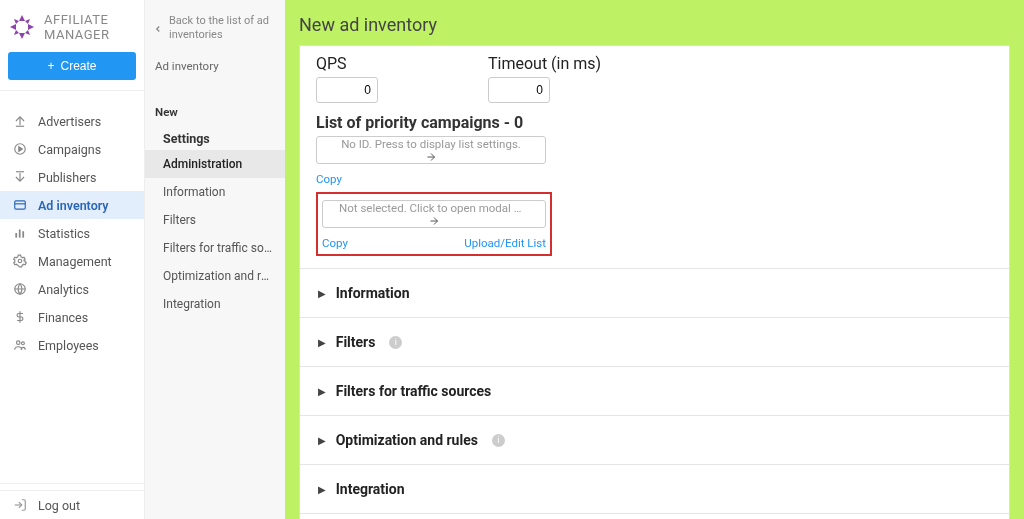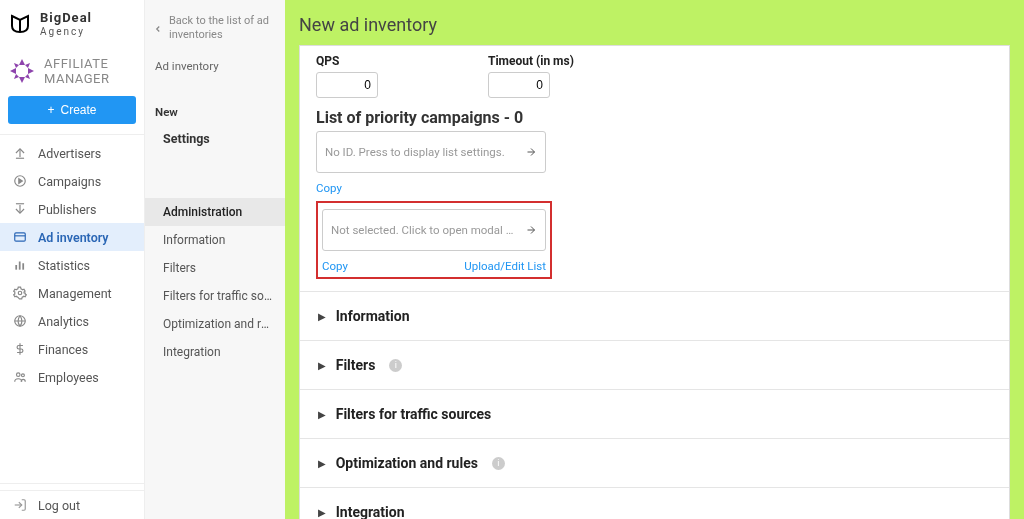--- a/index.html
+++ b/index.html
@@ -7,47 +7,47 @@
   .layout { display: flex; width: 100%; height: 100%; }
   .sidebar { width: 145px; background: #fff; border-right: 1px solid #eee; display: flex; flex-direction: column; }
   .brand { display: flex; align-items: center; height: 44px; padding: 4px 8px 0px 8px; gap: 8px; }
   .brand-logo { width: 24px; height: 24px; }
   .brand-title { font-weight: 700; font-size: 13px; line-height: 1.1; letter-spacing: 1px; }
   .brand-sub { font-size: 10px; letter-spacing: 2px; color: #555; }
   .role-row { display: flex; align-items: center; gap: 8px; padding: 12px 8px 10px 8px; }
   .role-label { font-size: 13px; letter-spacing: 0.5px; color: #888; }
   .affiliate-logo { width: 28px; height: 28px; }
   .create-btn { margin: 0 8px 10px 8px; height: 28px; background: #2196f3; color: #fff; border: none; border-radius: 3px; font-size: 12px; font-weight: 500; cursor: pointer; display: flex; align-items: center; justify-content: center; gap: 6px; }
-  .nav { flex: 1; border-top: 1px solid #eee; padding-top: 4px; }
+  .nav { flex: 1; border-top: 1px solid #eee; padding-top: 16px; }
   .nav-item { display: flex; align-items: center; gap: 10px; padding: 6px 8px 6px 12px; color: #555; cursor: pointer; font-size: 12.5px; }
   .nav-item.active { background: #e3eefc; color: #2a66b5; font-weight: 600; }
   .nav-item .ic { width: 16px; height: 16px; display: flex; align-items: center; justify-content: center; color: #888; }
   .nav-item.active .ic { color: #2a66b5; }
   .nav-sep { border-top: 1px solid #eee; margin: 6px 0; }
   .logout { border-top: 1px solid #eee; }
   
   .midcol { width: 140px; background: #f7f7f7; display: flex; flex-direction: column; }
   .back-row { display: flex; align-items: center; gap: 6px; padding: 14px 8px 8px 8px; color: #888; font-size: 11px; line-height: 1.3; cursor: pointer; }
   .back-row .chev { margin-top: 1px; }
   .mid-sec-label { font-size: 11.5px; color: #666; padding: 8px 10px 0 10px; }
   .mid-new-label { font-size: 11.5px; font-weight: 600; padding: 0 10px 6px 10px; margin-top: 32px; }
   .mid-head { font-weight: 700; font-size: 12.5px; padding: 6px 10px 4px 18px; }
   .mid-item { font-size: 12px; color: #555; padding: 7px 10px 7px 18px; cursor: pointer; white-space: nowrap; overflow: hidden; text-overflow: ellipsis; }
-  .mid-item.active { background: #e8e8e8; color: #222; font-weight: 500; margin-top: 48px; }
+  .mid-item.active { background: #e8e8e8; color: #222; font-weight: 500; }
   
   .main { flex: 1; display: flex; flex-direction: column; overflow: hidden; background: #bef264; }
   .page-title { font-size: 18px; font-weight: 400; color: #444; padding: 14px 0 10px 14px; }
   .card { background: #fff; margin: 0 14px 0 14px; border: 1px solid #ddd; }
   .card-body { padding: 8px 16px 12px 16px; }
   .inputs-row { display: flex; gap: 110px; }
   .field-col { display: flex; flex-direction: column; }
-  .flabel { font-size: 12px; font-weight: 700; color: #222; margin-bottom: 4px; }
+  .flabel { font-size: 16px; font-weight: 400; color: #222; margin-bottom: 4px; }
   .num-input { width: 62px; height: 26px; border: 1px solid #ccc; border-radius: 3px; text-align: right; padding: 0 6px; font-size: 12px; }
   .list-label { font-size: 16px; font-weight: 700; margin-top: 10px; }
-  .list-box { width: 230px; height: 42px; border: 1px solid #ccc; border-radius: 3px; display: flex; align-items: center; justify-content: space-between; padding: 0 8px; font-size: 11.5px; color: #999; margin-top: 4px; cursor: pointer; }
+  .list-box { width: 230px; height: 28px; border: 1px solid #ccc; border-radius: 3px; display: flex; align-items: center; justify-content: space-between; padding: 0 8px; font-size: 11.5px; color: #999; margin-top: 4px; cursor: pointer; flex-direction: column; }
   .link-row { display: flex; justify-content: space-between; width: 230px; margin-top: 8px; }
   .blue-link { color: #2196f3; font-size: 11.5px; cursor: pointer; }
   .req-star { color: #d32f2f; margin-left: 4px; }
   .highlight-box { border: 2px solid #d32f2f; padding: 2px 4px 4px 4px; margin-top: 6px; width: 236px; }
   
   .accordion { border-top: 1px solid #e5e5e5; padding: 16px 18px; display: flex; align-items: center; gap: 10px; cursor: pointer; }
   .accordion .tri { font-size: 10px; color: #444; }
   .accordion .at { font-weight: 700; font-size: 14px; color: #222; }
   .info-ic { width: 13px; height: 13px; border-radius: 50%; background: #ccc; color: #fff; font-size: 9px; display: inline-flex; align-items: center; justify-content: center; margin-left: 4px;}
   
@@ -56,32 +56,20 @@
   .btn-create2 { height: 28px; padding: 0 14px; background: #2196f3; border: none; color: #fff; border-radius: 3px; font-size: 12.5px; cursor: pointer; }
   
   svg { display: block; }
 </style>
 </head>
 <body>
 
 <div class="layout">
 
   <div class="sidebar">
-    <div class="brand">
-      <span class="brand-logo">
-        <svg viewBox="0 0 24 24" width="24" height="24">
-            <path d="M4 4 L12 8 L20 4 L20 14 Q20 20 12 20 Q4 20 4 14 Z" fill="none" stroke="#000" stroke-width="2"></path>
-            <path d="M12 8 L12 20" stroke="#000" stroke-width="2"></path>
-          </svg>
-      </span>
-      <div>
-        <div class="brand-title">BigDeal</div>
-        <div class="brand-sub">Agency</div>
-      </div>
-    </div>
     <div class="role-row">
       <span class="affiliate-logo">
         <svg viewBox="0 0 28 28" width="28" height="28">
           <g fill="#8e44ad">
               <polygon points="14,2 17,8 11,8"></polygon>
               <polygon points="14,26 17,20 11,20"></polygon>
               <polygon points="2,14 8,11 8,17"></polygon>
               <polygon points="26,14 20,11 20,17"></polygon>
               <polygon points="6,6 11,8 8,11"></polygon>
               <polygon points="22,6 20,11 17,8"></polygon>

